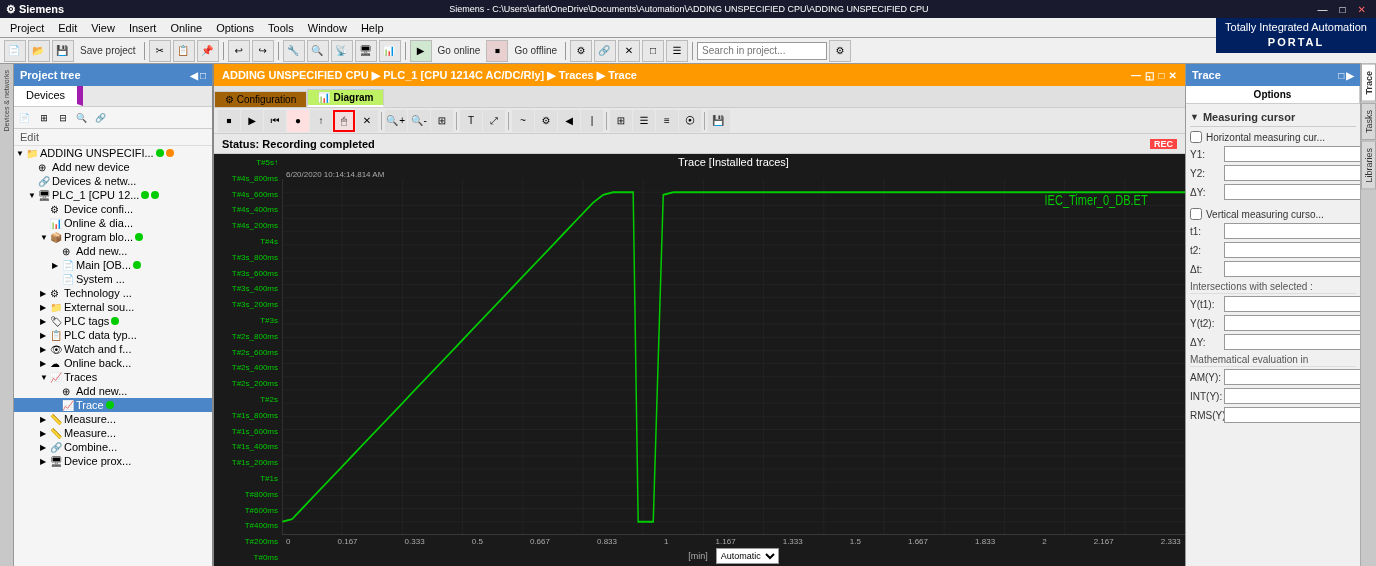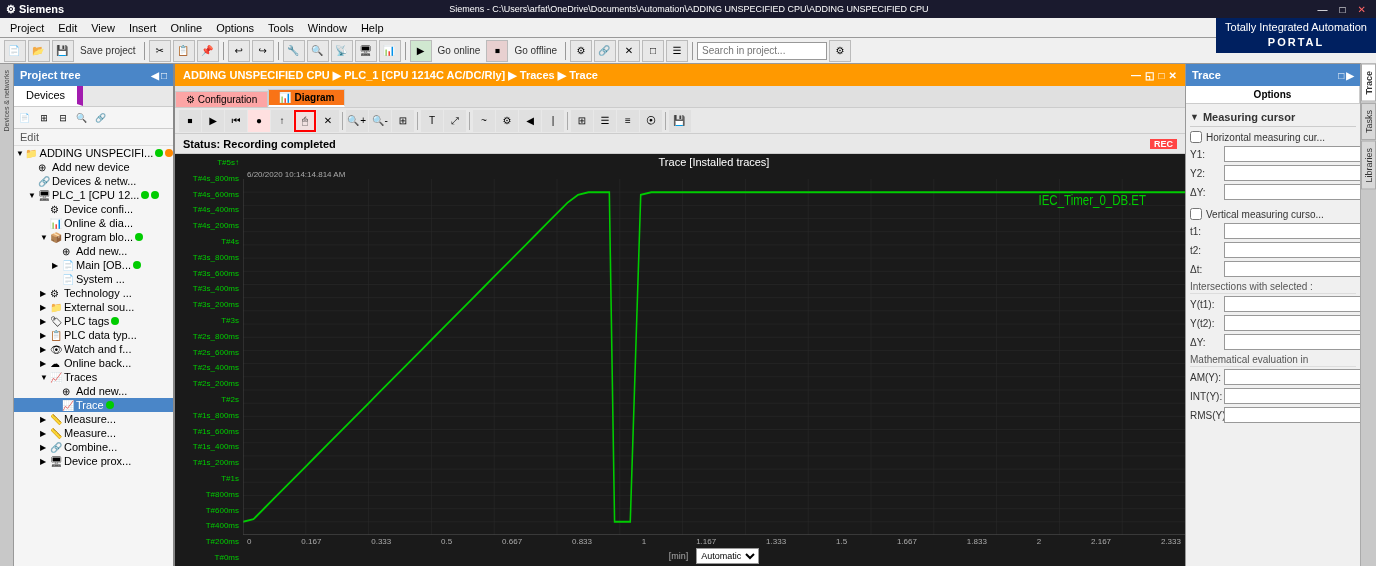--- a/index.html
+++ b/index.html
@@ -88,21 +88,21 @@
     .side-icon {
       font-size: 7px;
       color: #555;
       cursor: pointer;
       writing-mode: vertical-rl;
       padding: 2px 0;
     }
 
     
     #project-tree {
-      width: 161px;
+      width: 200px;
       background: #f5f5f5;
       border-right: 2px solid #888;
       display: flex;
       flex-direction: column;
     }
     #project-tree-header {
       background: #4a86c8;
       color: white;
       height: 22px;
       display: flex;
@@ -687,22 +687,22 @@
       <span>ADDING UNSPECIFIED CPU ▶ PLC_1 [CPU 1214C AC/DC/Rly] ▶ Traces ▶ Trace</span>
       <div class="bc-controls">
         <span class="bc-btn">—</span>
         <span class="bc-btn">◱</span>
         <span class="bc-btn">□</span>
         <span class="bc-btn">✕</span>
       </div>
     </div>
 
     <div style="display:flex;background:#e0e0e0;border-bottom:1px solid #ccc;height:22px;align-items:flex-end;">
-      <div style="padding:2px 10px;cursor:pointer;font-size:10px;background:#fca5a5;border:1px solid #ccc;border-bottom:none;">⚙ Configuration</div>
-      <div style="padding:2px 10px;cursor:pointer;font-size:10px;background:#f97316;border:1px solid #ccc;border-bottom:2px solid white;font-weight:bold;">📊 Diagram</div>
+      <div style="padding:2px 10px;cursor:pointer;font-size:10px;background:#a16207;border:1px solid #ccc;border-bottom:none;">⚙ Configuration</div>
+      <div style="padding:2px 10px;cursor:pointer;font-size:10px;background:#bef264;border:1px solid #ccc;border-bottom:2px solid white;font-weight:bold;">📊 Diagram</div>
     </div>
 
     <div id="trace-toolbar">
       <div class="trace-btn">⏹</div>
       <div class="trace-btn">▶</div>
       <div class="trace-btn">⏮</div>
       <div class="trace-btn" style="background:#ffe0e0;">●</div>
       <div class="trace-btn">↑</div>
       <div class="trace-btn active-btn">🖱</div>
       <div class="trace-btn">✕</div>

